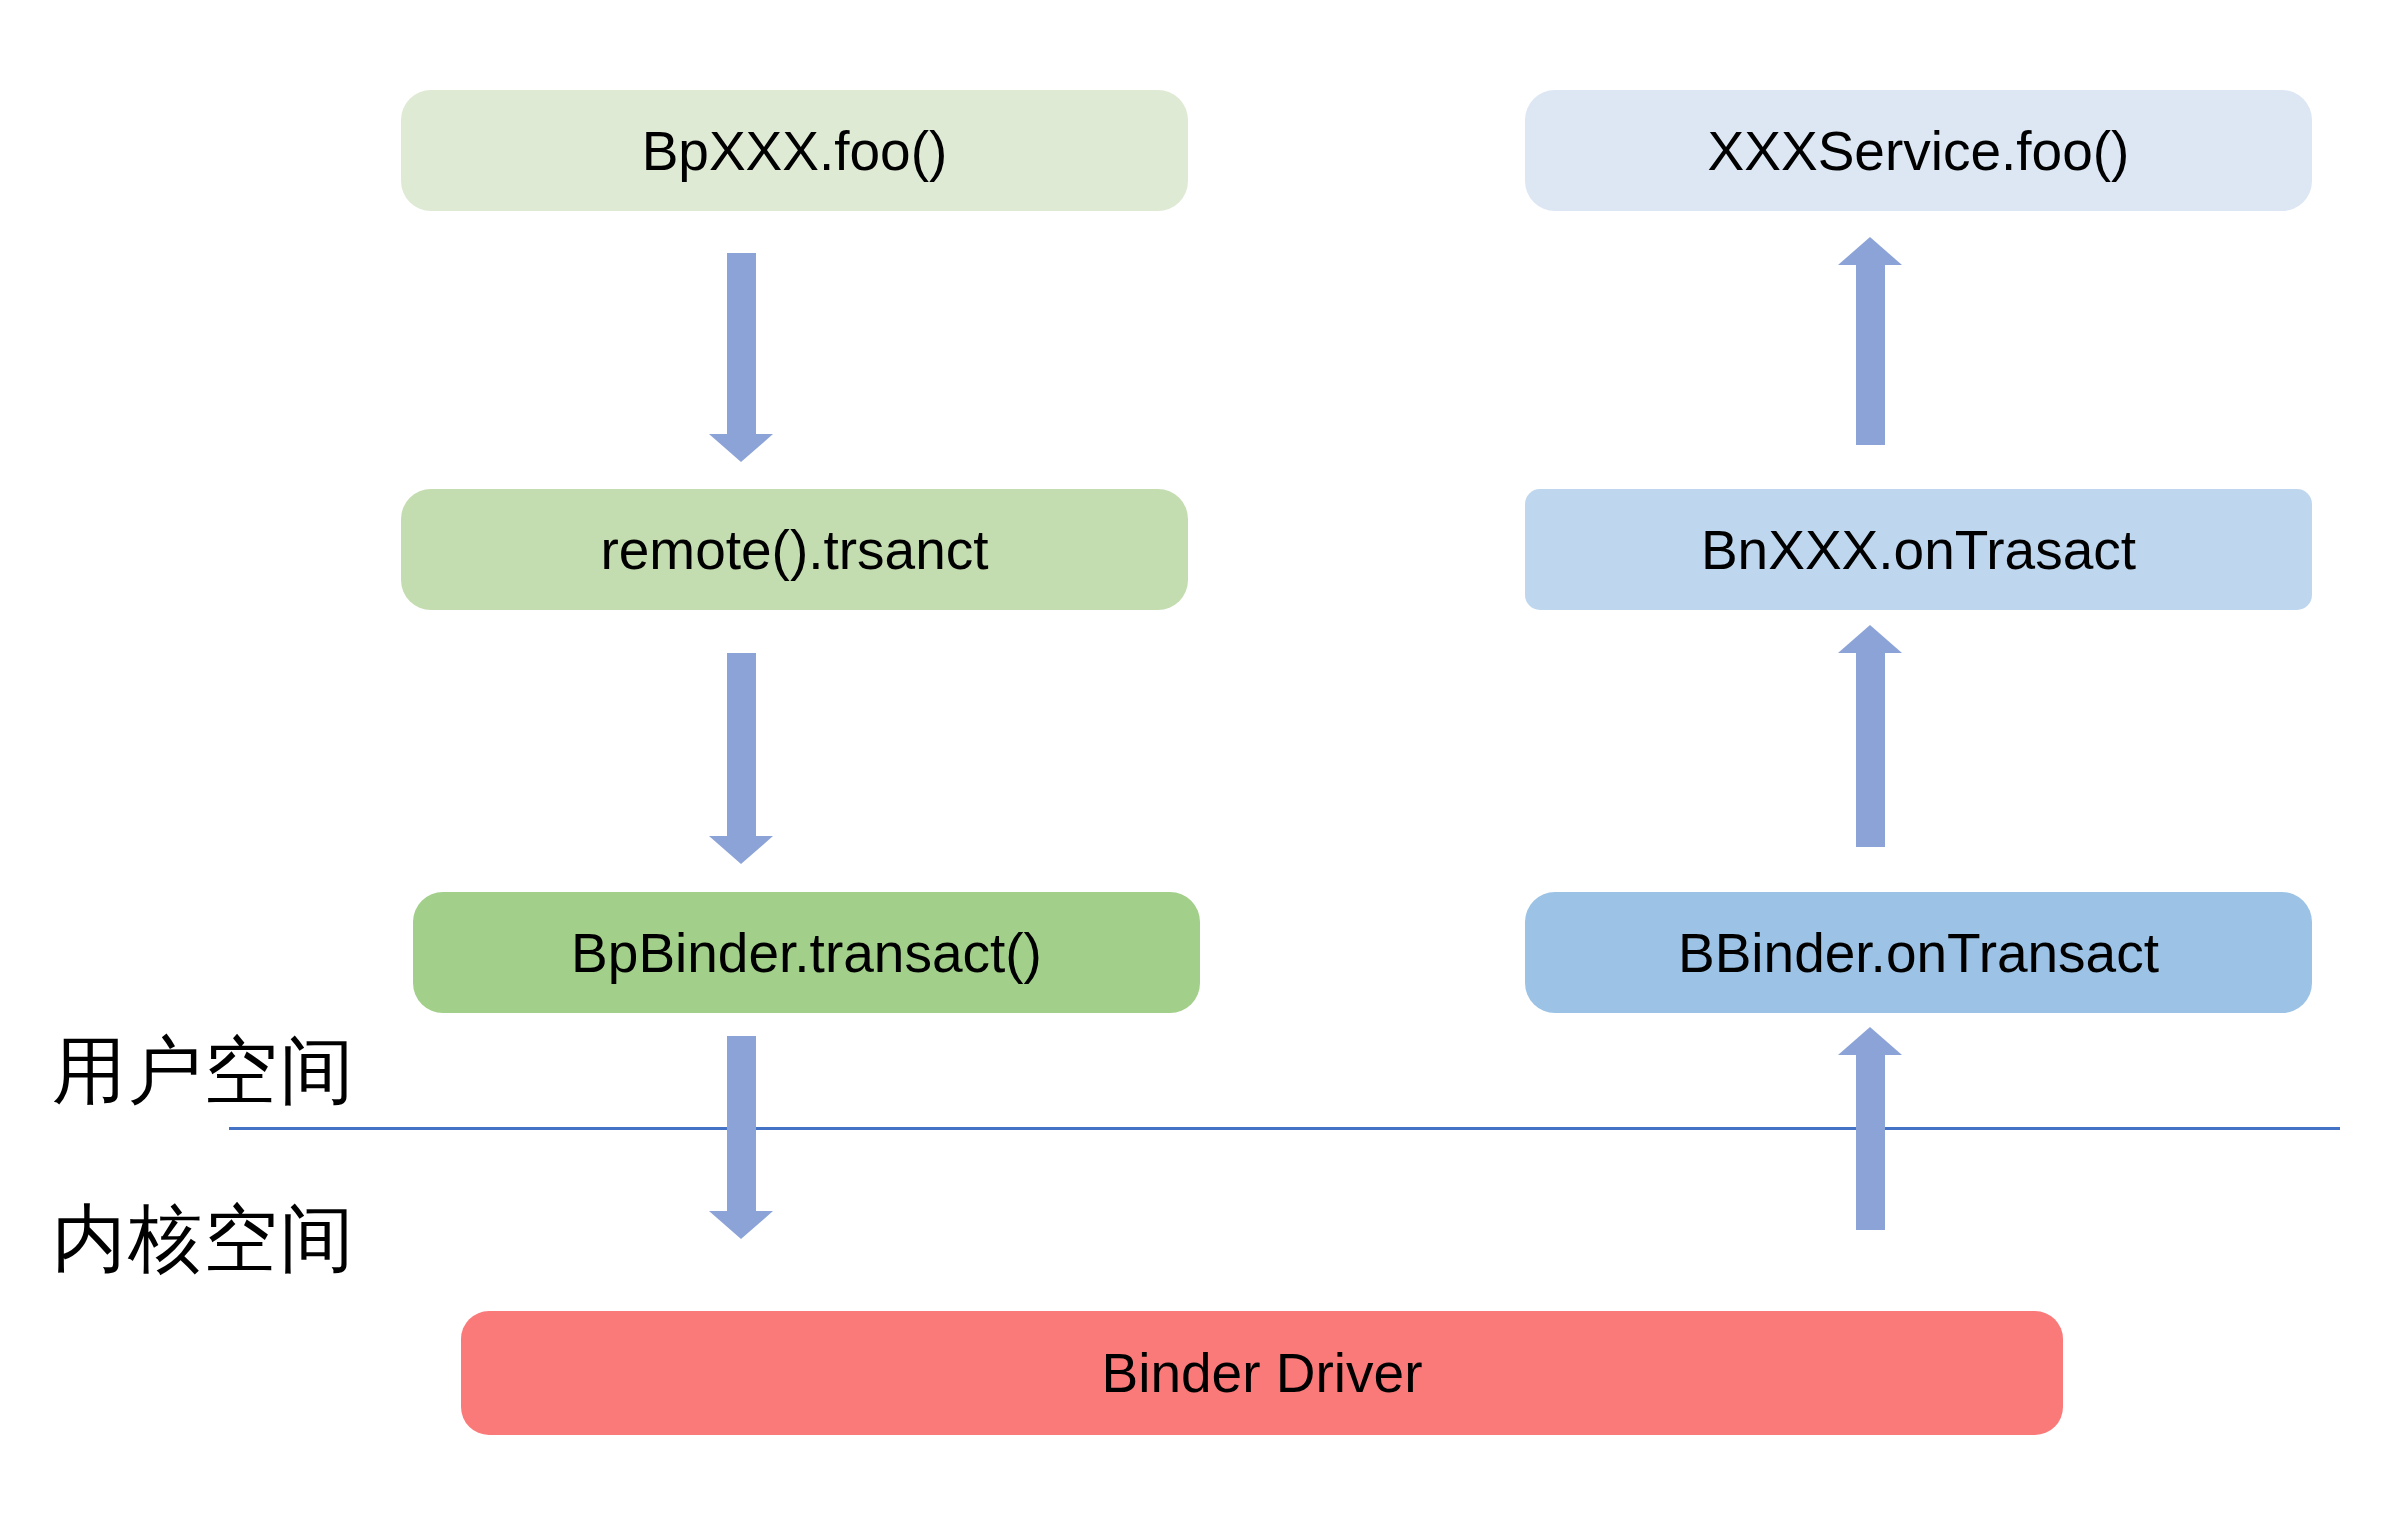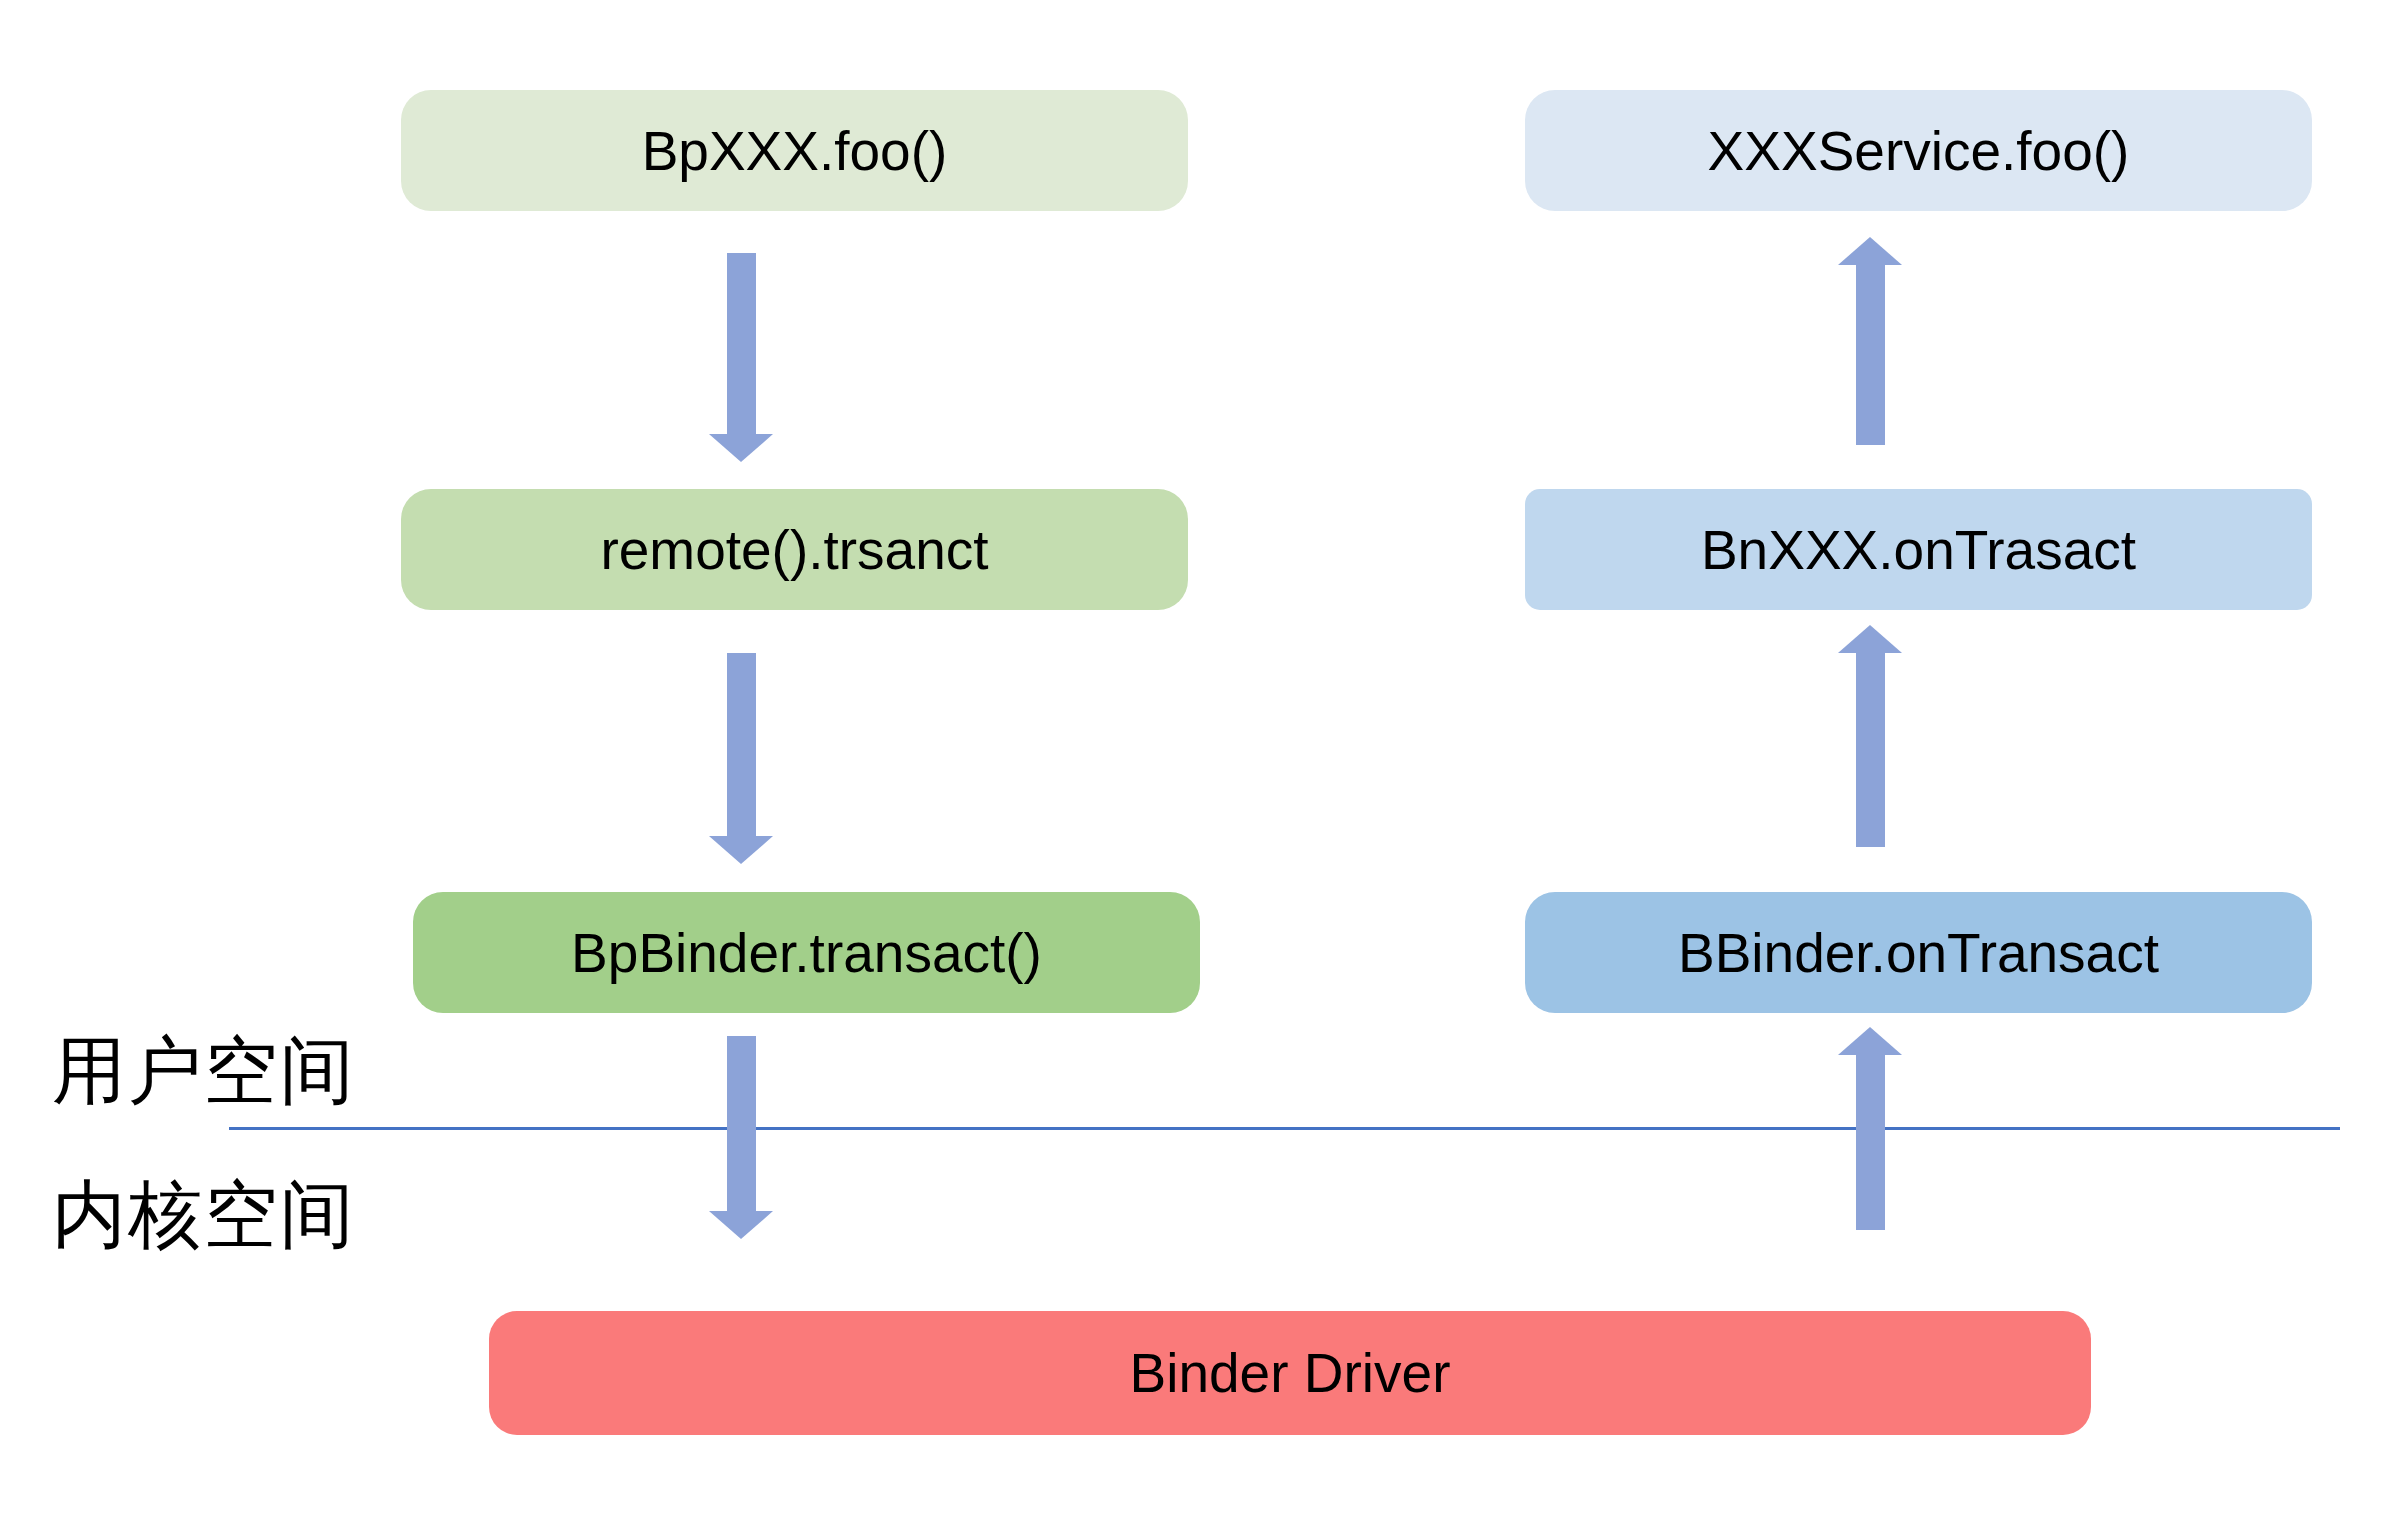--- a/index.html
+++ b/index.html
@@ -15,21 +15,21 @@
     z-index: 3;
   }
   .lx { left: 401px; }
   .rx { left: 1525px; }
   .row1 { top: 90px; }
   .row2 { top: 489px; }
   .row3 { top: 892px; }
 
   .driver-box {
     position: absolute;
-    left: 489px; top: 1311px;
+    left: 461px; top: 1311px;
     width: 1602px; height: 124px;
     border-radius: 28px;
     display: flex; align-items: center; justify-content: center;
     font-size: 55px; color: #000000;
     z-index: 3;
   }
 
   .divider {
     position: absolute;
     left: 229px; top: 1127px;
@@ -38,21 +38,21 @@
   }
 
   .space-label {
     position: absolute;
     left: 52px;
     font-size: 74px; color: #000000;
     letter-spacing: 1.9px; white-space: nowrap;
     z-index: 2;
   }
   .user-space { top: 1022px; }
-  .kernel-space { top: 1166px; text-align: right; }
+  .kernel-space { top: 1190px; text-align: right; }
 
   .arrow { position: absolute; width: 64px; z-index: 2; }
   .arrow .shaft { width: 29px; margin: 0 auto; }
   .arrow .head { width: 0; height: 0; border-left: 32px solid transparent; border-right: 32px solid transparent; }
   .arrow.down .head { border-top-width: 28px; border-top-style: solid; }
   .arrow.up .head { border-bottom-width: 28px; border-bottom-style: solid; }
 
   .la { left: 709px; }
   .ra { left: 1838px; }
   .a1 { top: 253px; }  .a1 .shaft { height: 181px; }

